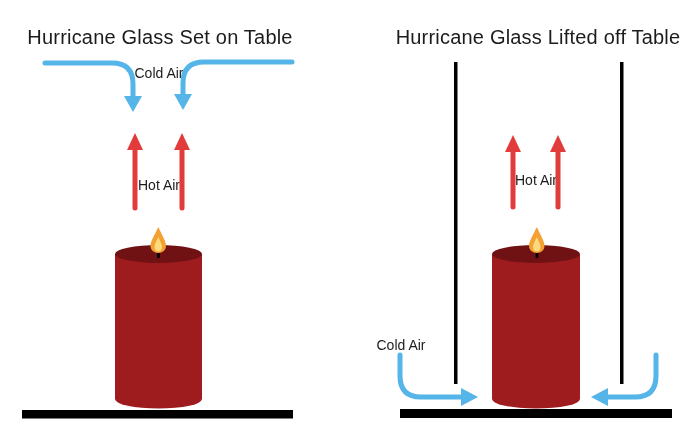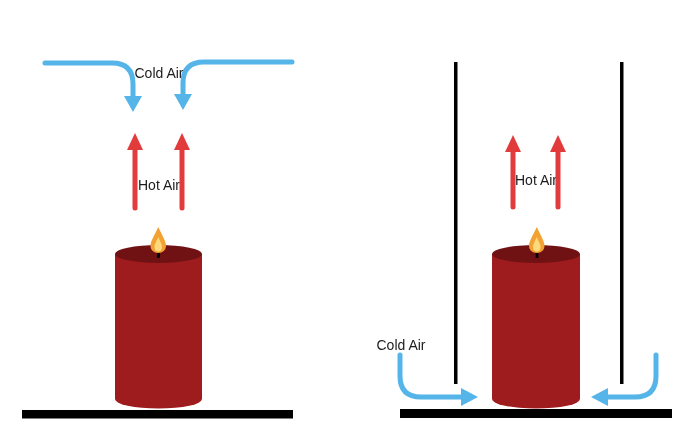--- a/index.html
+++ b/index.html
@@ -27,20 +27,22 @@
   .candle-top  { fill:var(--candle-top,#701114); }
   .flame-outer { fill:var(--flame-outer,#F2A132); }
   .flame-inner { fill:var(--flame-inner,#FDD97E); }
   .black-fill  { fill:var(--ink,#000000); }
 </style>
 </head>
 <body>
 
 <div class="canvas">
 
+  <div class="panel-title left">Hurricane Glass Set on Table</div>
+  <div class="panel-title right">Hurricane Glass Lifted off Table</div>
 
   <div class="flow-label" style="left:129px; top:65px;">Cold Air</div>
   <div class="flow-label" style="left:129px; top:177px;">Hot Air</div>
   <div class="flow-label" style="left:506px; top:172px;">Hot Air</div>
   <div class="flow-label" style="left:371px; top:337px;">Cold Air</div>
 
   <svg width="700" height="443" viewBox="0 0 700 443">
 
     <g>
       <path class="cold-stroke" d="M45,63 H112 Q133,63 133,84 V97"></path>

